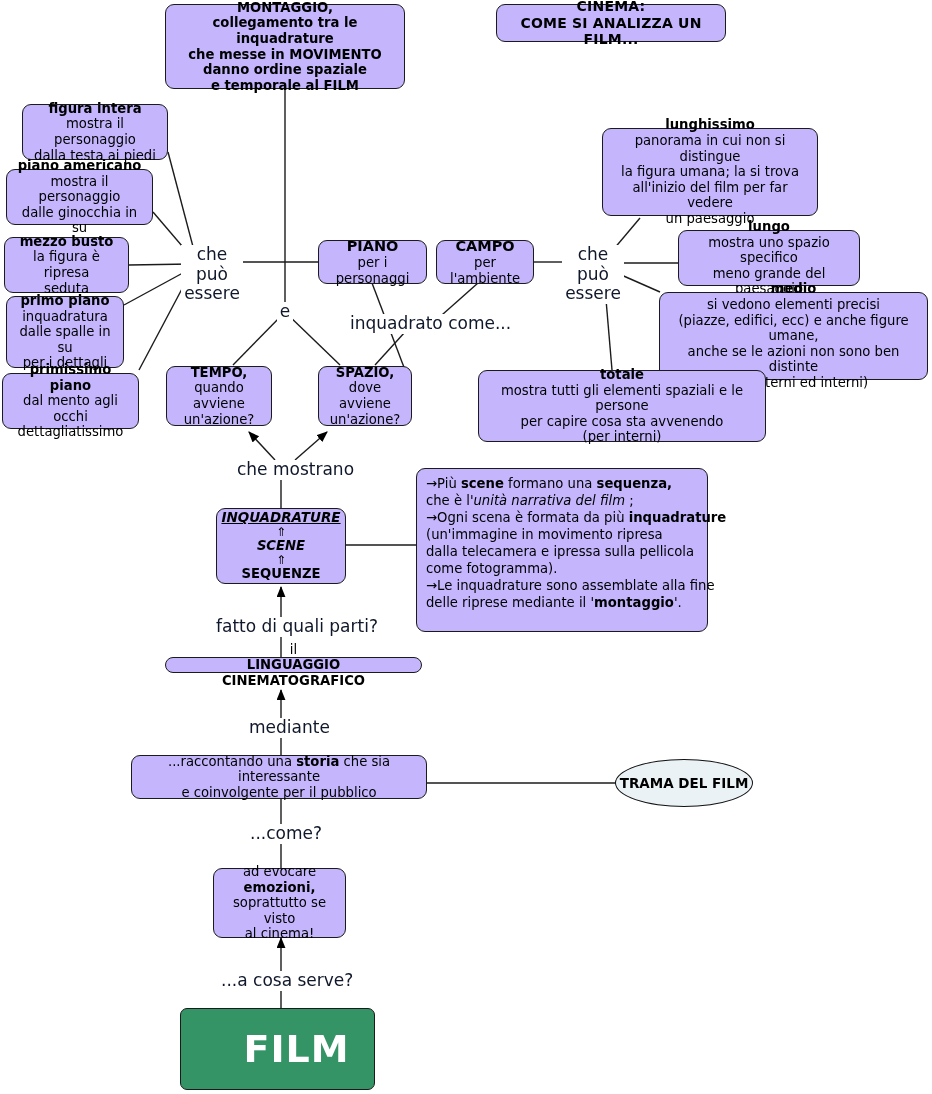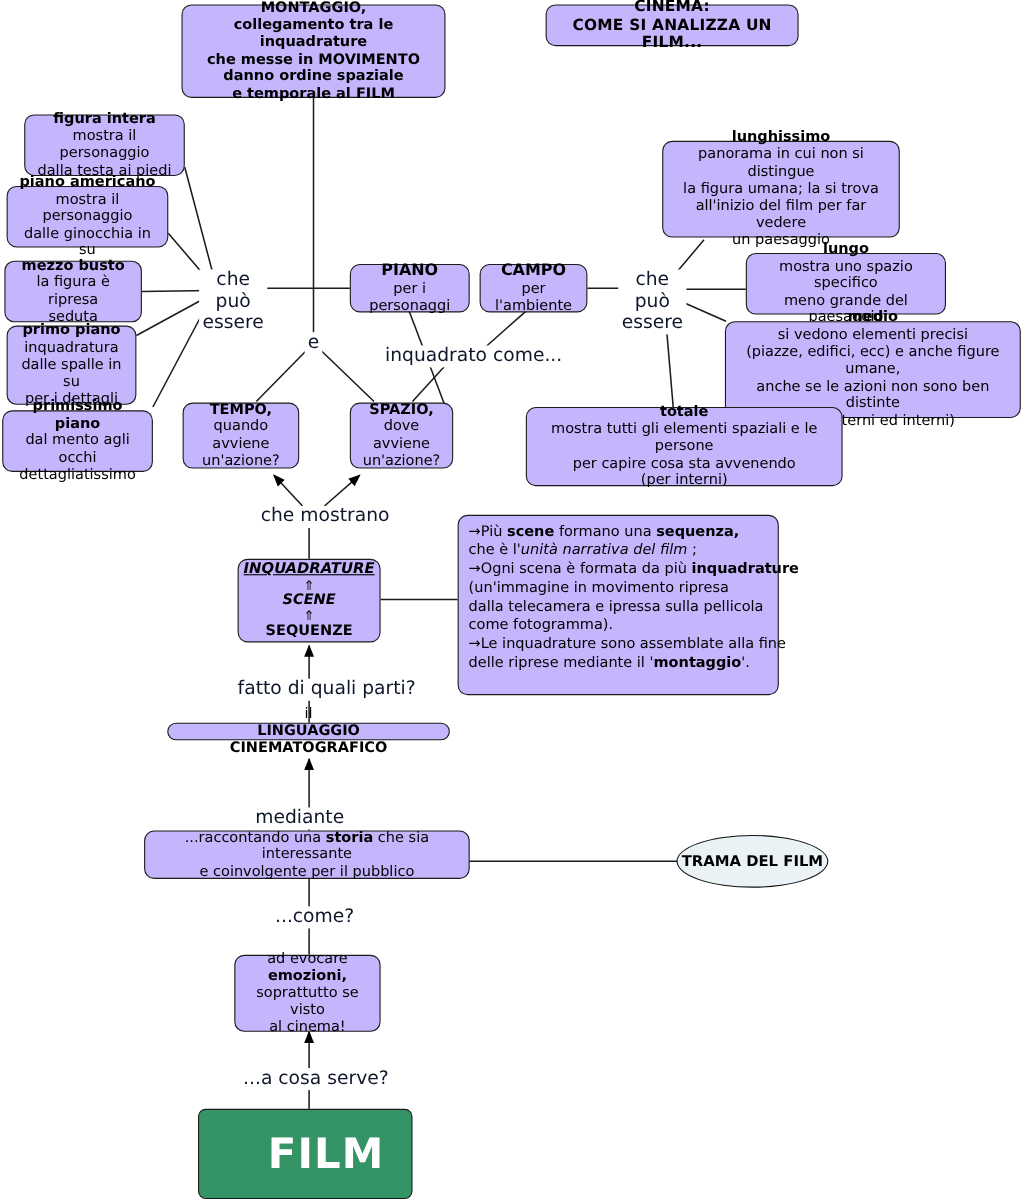--- a/index.html
+++ b/index.html
@@ -273,21 +273,21 @@
     </div>
     <div>(un'immagine in movimento ripresa</div>
     <div>dalla telecamera e ipressa sulla pellicola</div>
     <div>come fotogramma).</div>
     <div>→Le inquadrature sono assemblate alla fine</div>
     <div>
       <span>delle riprese mediante il '</span><span class="b">montaggio</span><span>'.</span>
     </div>
   </div>
 
-  <div class="node" style="left:152px; top:657px; width:257px; height:16px; border-radius:12px; ">
+  <div class="node" style="left:165px; top:657px; width:257px; height:16px; border-radius:12px; ">
     <span>il </span>
       <span class="b">LINGUAGGIO CINEMATOGRAFICO</span>
   </div>
 
   <div class="node" style="left:131px; top:755px; width:296px; height:44px;">
     <span class="stack-line"><span>...raccontando una </span><span class="b">storia</span><span> che sia interessante</span></span>
     <span class="stack-line">e coinvolgente per il pubblico</span>
   </div>
 
   <div class="ellipse-node" style="left:615px; top:759px; width:138px; height:48px;">
@@ -324,21 +324,21 @@
   </div>
 
   <div class="linklabel" style="left:237px; top:460px;">
     <span>che mostrano</span>
   </div>
 
   <div class="linklabel" style="left:216px; top:617px;">
     <span>fatto di quali parti?</span>
   </div>
 
-  <div class="linklabel" style="left:232px; top:718px;margin-top:16px;">
+  <div class="linklabel" style="left:249px; top:718px;">
     <span>mediante</span>
   </div>
 
   <div class="linklabel" style="left:250px; top:824px;">
     <span>...come?</span>
   </div>
 
   <div class="linklabel" style="left:221px; top:971px;">
     <span>...a cosa serve?</span>
   </div>

